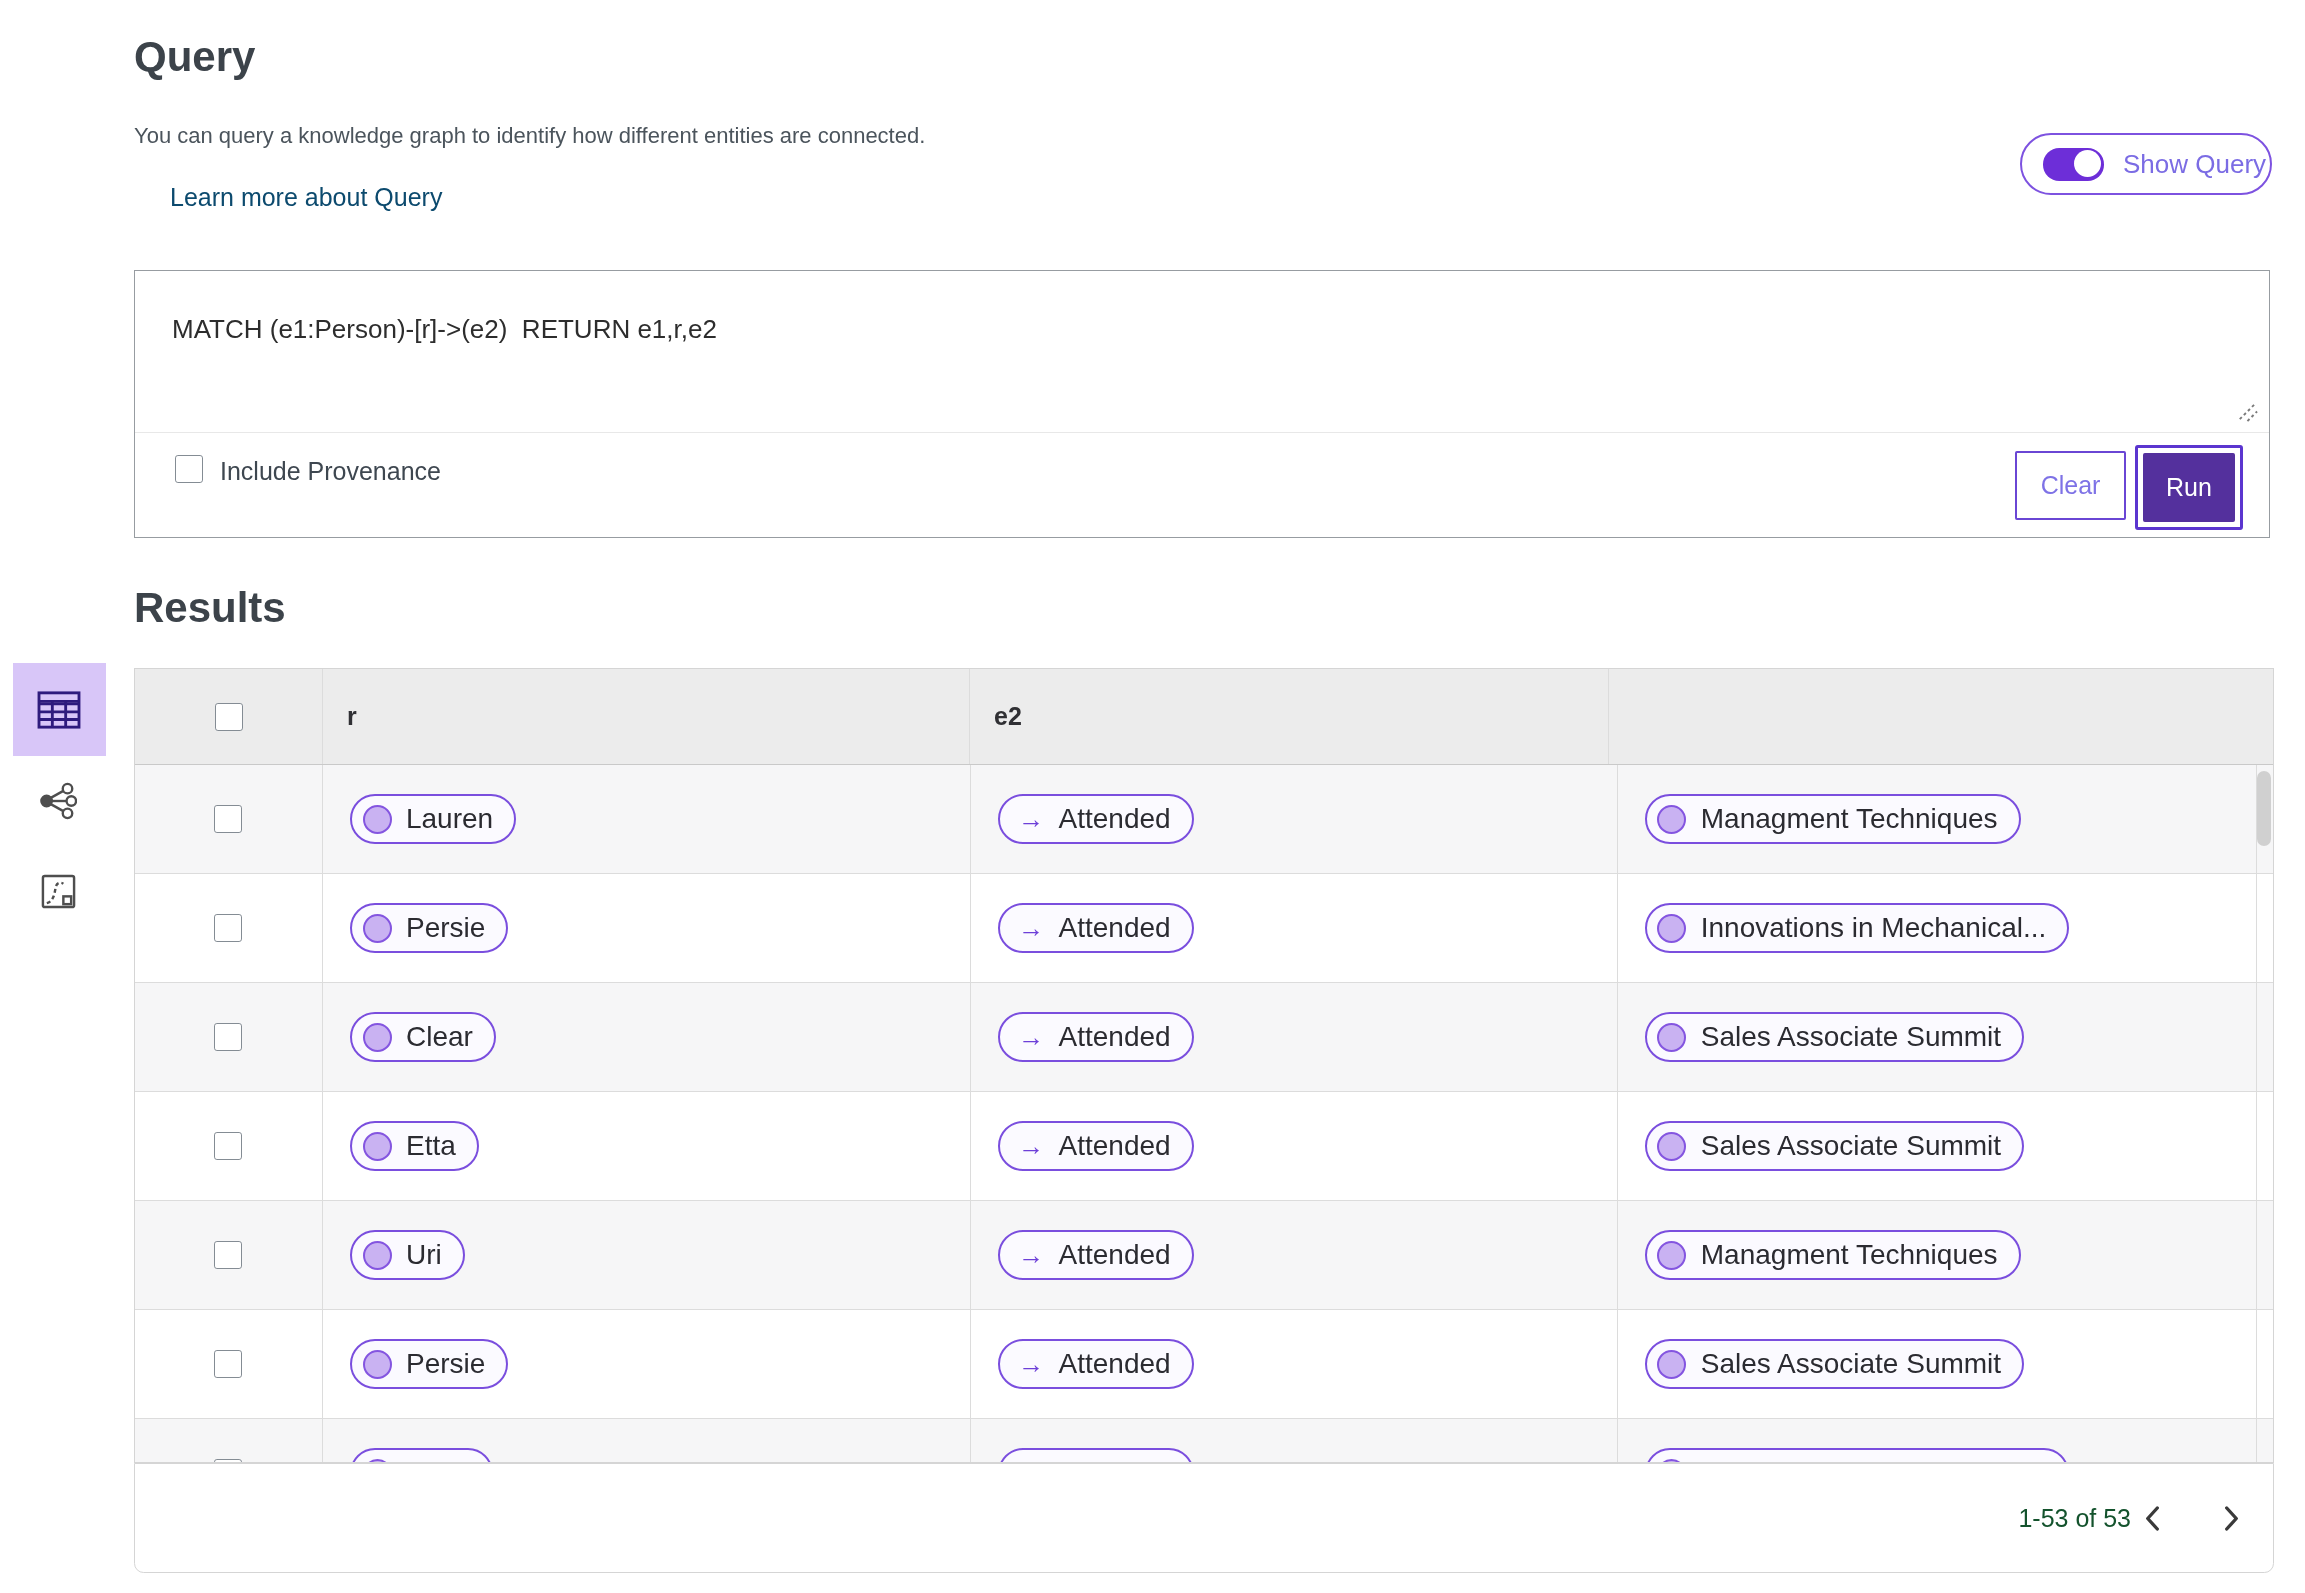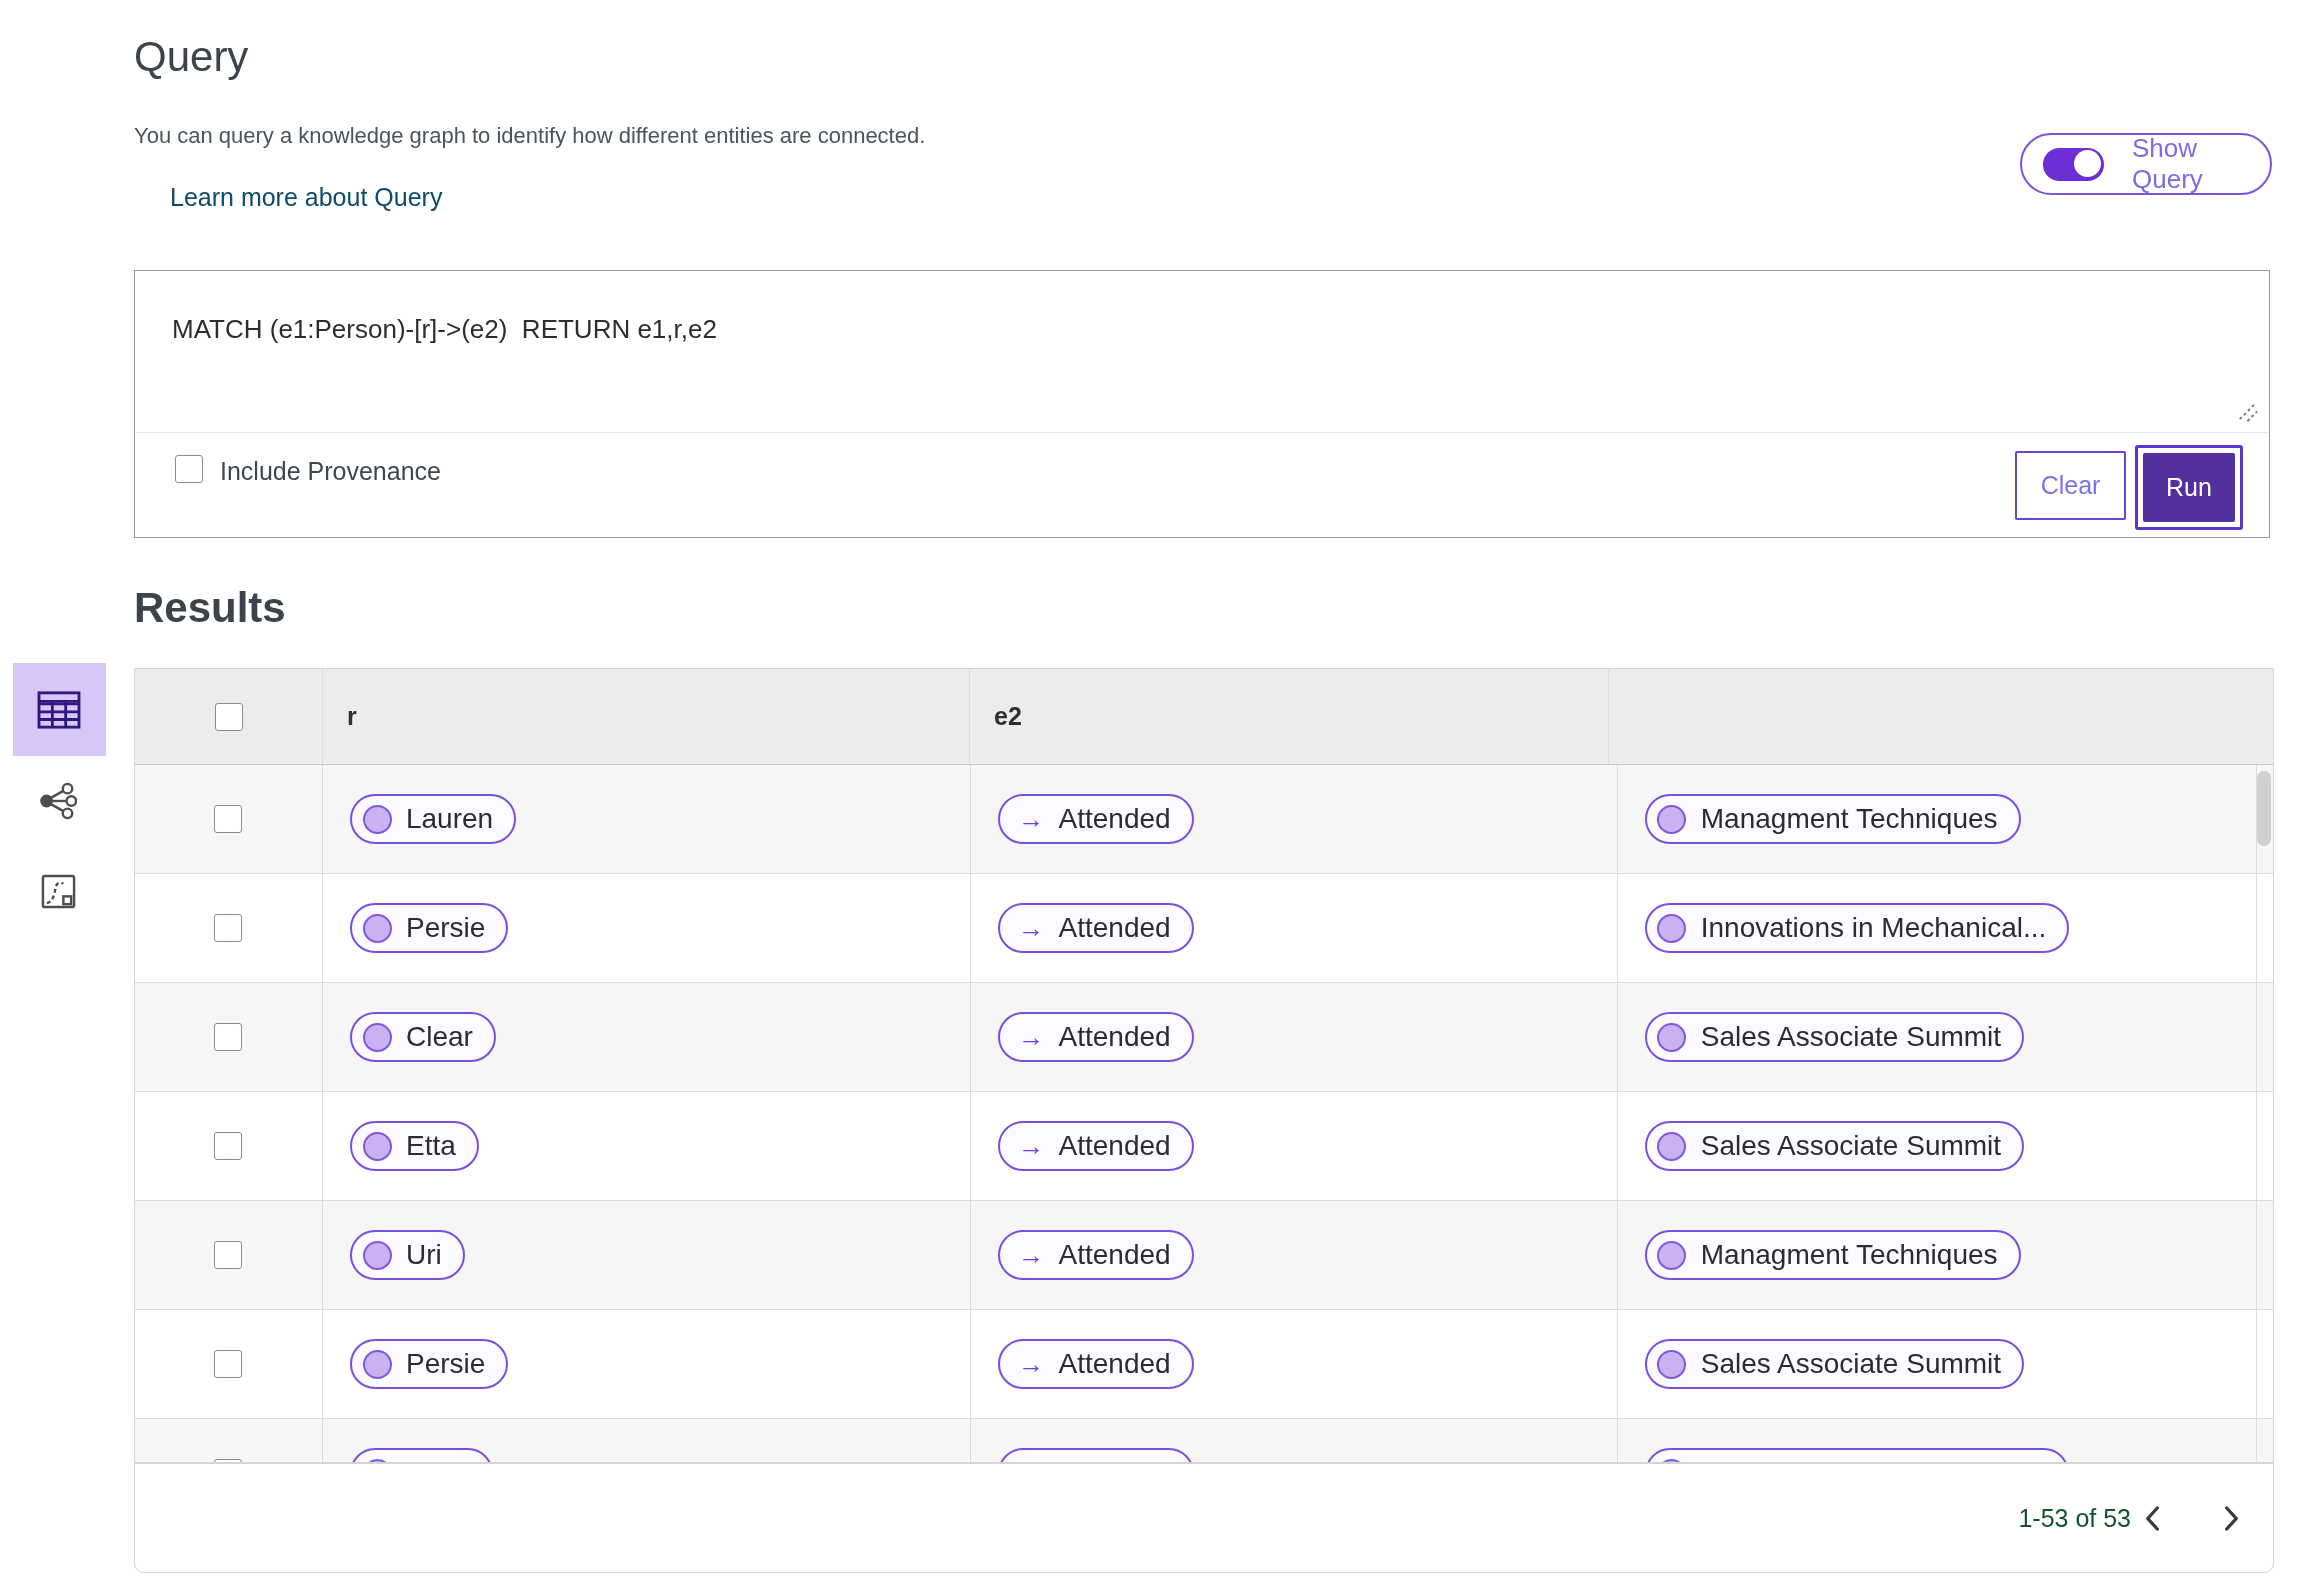--- a/index.html
+++ b/index.html
@@ -1,26 +1,26 @@
 <!DOCTYPE html>
 <html><head>
 <meta charset="utf-8">
 <style>
   * { box-sizing: border-box; margin: 0; padding: 0; }
   html,body { width: 2306px; height: 1594px; background:#fff; overflow:hidden;
     font-family:"Liberation Sans", sans-serif; }
   .canvas { position:relative; width:2306px; height:1594px; background:#fff; }
 
-  .page-title { position:absolute; left:134px; top:33px; font-size:42px; font-weight:400; color:#3c434a; }
+  .page-title { position:absolute; left:134px; top:33px; font-size:42px; font-weight:700; color:#3c434a; }
   .page-desc  { position:absolute; left:134px; top:123px; font-size:22px; color:#4b545c; }
   .learn-link { position:absolute; left:134px; top:183px; font-size:25px; color:#0c4a6e; text-decoration:none; cursor:pointer;margin-left:36px; }
 
   .show-query { position:absolute; left:2020px; top:133px; width:252px; height:62px;
     border:2.4px solid #7d52e0; border-radius:33px; background:#fff;
-    display:flex; align-items:center; padding-left:21px; gap:28px; cursor:pointer; }
+    display:flex; align-items:center; padding-left:21px; gap:19px; cursor:pointer; }
   .toggle-track { position:relative; width:61px; height:33px; border-radius:16.3px; background:#6d2ed8; flex:0 0 auto; }
   .toggle-knob  { position:absolute; right:2.9px; top:2.9px; width:27px; height:27px; border-radius:50%; background:#fff; }
   .show-query-label { font-size:26px; color:#7b6ce4; }
 
   .query-box { position:absolute; left:134px; top:270px; width:2136px; height:268px;
     border:1.9px solid #979ca1; background:#fff; }
   .query-text { position:absolute; left:37px; top:15.4px; font-family:Liberation Sans, sans-serif;
     font-size:26px; color:#2d2d2d; white-space:pre;margin-top:28px; }
   .resize-handle { position:absolute; right:9.6px; top:127px; }
   .qdivider { position:absolute; left:0; right:0; top:161px; border-top:1.9px solid #e8e8e8; }

